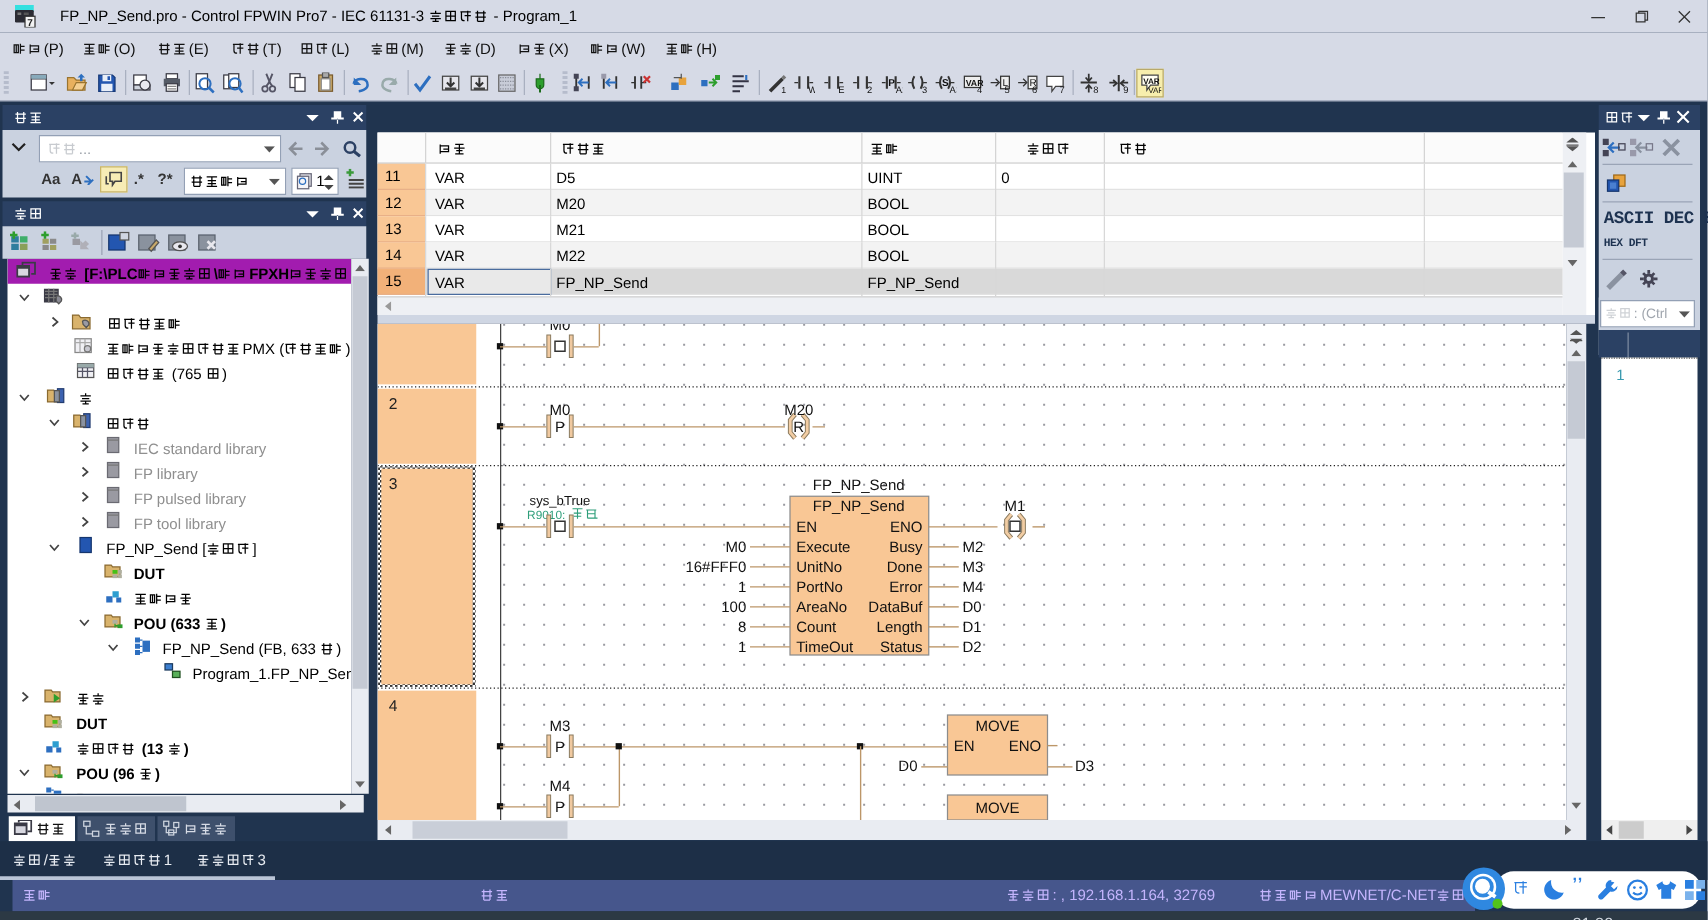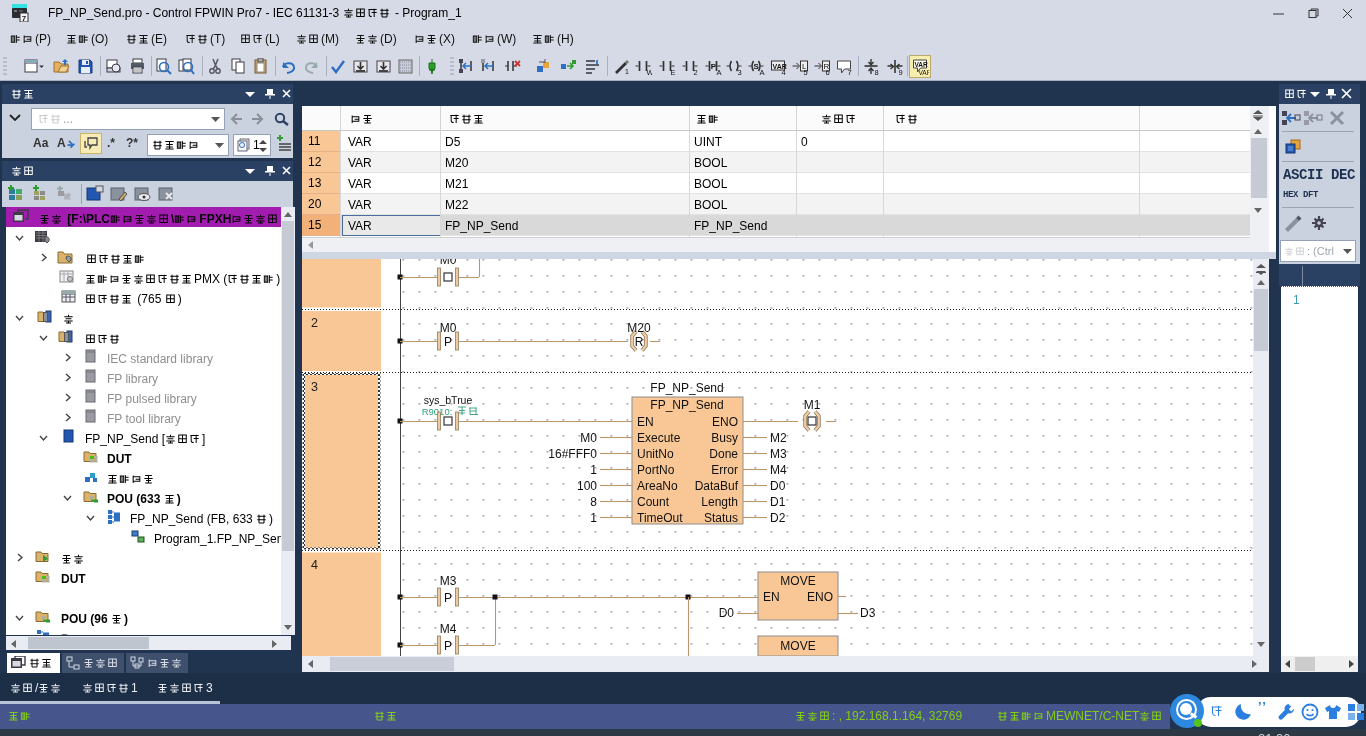--- a/index.html
+++ b/index.html
@@ -824,20 +824,45 @@
         </div>
         <div class="tree-row" style="top:360px;width:275px">
           <svg class="abs" style="left:29px;top:2px" width="17" height="16" viewBox="0 0 17 16">
             <path d="M1 3h5l1 1.5H13v8H1z" fill="#d9b36c" stroke="#8a6a30"></path>
             <rect x="7" y="7" width="4" height="3" fill="#44c018"></rect>
             <rect x="11.5" y="7" width="3" height="3" fill="#b0b0a0"></rect>
             <rect x="7" y="10.5" width="4" height="3" fill="#b0b0a0"></rect>
             <rect x="11.5" y="10.5" width="3" height="3" fill="#b0b0a0"></rect>
           </svg>
           <span class="b" style="position:absolute;left:55px;top:2px">DUT</span>
+        </div>
+        <div class="tree-row" style="top:380px;width:275px">
+          <svg class="abs" style="left:29px;top:2px" width="17" height="16" viewBox="0 0 17 16">
+            <rect x="2" y="8" width="5" height="5" fill="#2d6fc0"></rect>
+            <rect x="7" y="4" width="5" height="5" fill="#2e9ed0"></rect>
+            <rect x="10" y="9" width="4" height="4" fill="#2d6fc0"></rect>
+          </svg>
+          <span class="b" style="position:absolute;left:55px;top:2px"><b class="hz" n="4" s="12" style="width: 49px; height: 12px;"><svg width="49" height="12" viewBox="0 0 49 12" style="display:block">
+                <g transform="translate(0.5,0) scale(0.8333333333333334) translate(0,1)">
+                  <path d="M6 1V3M1 3.5H11M2.5 6H9.5M1 8.5H11M6 8.5V11M3 11H9" stroke="currentColor" stroke-width="1.2" fill="none"></path>
+                </g>
+                <g transform="translate(12.5,0) scale(0.8333333333333334) translate(0,1)">
+                  <path d="M1.5 1.5H10.5V10.5H1.5zM1.5 6H10.5M6 1.5V10.5" stroke="currentColor" stroke-width="1.2" fill="none"></path>
+                </g>
+                <g transform="translate(24.5,0) scale(0.8333333333333334) translate(0,1)">
+                  <path d="M1 2H11M2 2V8Q2 10.5 5 10.5M8 1V11M5 5.5H11" stroke="currentColor" stroke-width="1.2" fill="none"></path>
+                </g>
+                <g transform="translate(36.5,0) scale(0.8333333333333334) translate(0,1)">
+                  <path d="M1 3H11M3 1V11M9 1V11M1 7H11M3 11H9" stroke="currentColor" stroke-width="1.2" fill="none"></path>
+                </g>
+              </svg></b> (13 <b class="hz" n="1" s="12" style="width: 13px; height: 12px;"><svg width="13" height="12" viewBox="0 0 13 12" style="display:block">
+                <g transform="translate(0.5,0) scale(0.8333333333333334) translate(0,1)">
+                  <path d="M6 1V3M1 3.5H11M2.5 6H9.5M1 8.5H11M6 8.5V11M3 11H9" stroke="currentColor" stroke-width="1.2" fill="none"></path>
+                </g>
+              </svg></b>)</span>
         </div>
         <div class="tree-row" style="top:400px;width:275px">
           <svg class="abs" style="left:9px;top:6px" width="9" height="9" viewBox="0 0 9 9" fill="none" stroke="#444" stroke-width="1.4">
             <path d="M1 3l3.5 4L8 3"></path>
           </svg>
           <svg class="abs" style="left:29px;top:2px" width="17" height="16" viewBox="0 0 17 16">
             <path d="M1 3h5l1 1.5H13v8H1z" fill="#d9b36c" stroke="#8a6a30"></path>
             <rect x="7" y="7" width="4" height="3" fill="#b0b0a0"></rect>
             <path d="M9 10v3M9 11.5h4" stroke="#2d9e2d"></path>
             <rect x="11" y="10.5" width="4" height="3" fill="#2d9e2d"></rect>
@@ -973,21 +998,21 @@
             <g transform="translate(24.5,0) scale(0.8333333333333334) translate(0,1)">
               <path d="M1.5 1.5H10.5V10.5H1.5zM1.5 6H10.5M6 1.5V10.5" stroke="currentColor" stroke-width="1.2" fill="none"></path>
             </g>
             <g transform="translate(36.5,0) scale(0.8333333333333334) translate(0,1)">
               <path d="M1 2H11M2 2V8Q2 10.5 5 10.5M8 1V11M5 5.5H11" stroke="currentColor" stroke-width="1.2" fill="none"></path>
             </g>
           </svg></b>3</span>
   <div class="abs" style="left:0;top:28px;width:220px;height:3px;background:#b9c4d6"></div>
 </div>
 
-<div class="abs" style="left:0;top:704px;width:1170px;height:25px;background:#46568c;color:#84cc16">
+<div class="abs" style="left:10px;top:704px;width:1170px;height:25px;background:#46568c;color:#c4b5fd">
   <span class="abs" style="left:8px;top:5px"><b class="hz" n="2" s="12" style="width: 25px; height: 12px;"><svg width="25" height="12" viewBox="0 0 25 12" style="display:block">
             <g transform="translate(0.5,0) scale(0.8333333333333334) translate(0,1)">
               <path d="M1 2H11M6 2V11M2 5.5H10M2 8.5H10M1 11H11" stroke="currentColor" stroke-width="1.2" fill="none"></path>
             </g>
             <g transform="translate(12.5,0) scale(0.8333333333333334) translate(0,1)">
               <path d="M1 2.5H5V10H1zM3 2.5V10M7 1.5V11M7 4H11M7 7.5H11" stroke="currentColor" stroke-width="1.2" fill="none"></path>
             </g>
           </svg></b></span>
   <span class="abs" style="left:374px;top:5px"><b class="hz" n="2" s="12" style="width: 25px; height: 12px;"><svg width="25" height="12" viewBox="0 0 25 12" style="display:block">
             <g transform="translate(0.5,0) scale(0.8333333333333334) translate(0,1)">
@@ -1172,21 +1197,21 @@
       <span class="abs" style="left:143px;top:71px">M21</span>
       <span class="abs" style="left:392px;top:71px">BOOL</span>
       <span class="abs" style="left:499px;top:71px"></span>
       <div class="abs" style="left:38px;top:67px;width:1px;height:21px;background:#d8d8d8"></div>
       <div class="abs" style="left:138px;top:67px;width:1px;height:21px;background:#d8d8d8"></div>
       <div class="abs" style="left:387px;top:67px;width:1px;height:21px;background:#d8d8d8"></div>
       <div class="abs" style="left:494px;top:67px;width:1px;height:21px;background:#d8d8d8"></div>
       <div class="abs" style="left:581px;top:67px;width:1px;height:21px;background:#d8d8d8"></div>
       <div class="abs" style="left:837px;top:67px;width:1px;height:21px;background:#d8d8d8"></div>
       <div class="abs" style="left:38px;top:88px;width:910px;height:21px;background:#f3f3f3;border-bottom:1px solid #e2e2e2"></div>
-      <div class="abs" style="left:0;top:88px;width:38px;height:21px;background:#f9c795;border-bottom:1px solid #e8b088;line-height:21px;padding-left:6px">20</div>
+      <div class="abs" style="left:0;top:88px;width:38px;height:21px;background:#f9c795;border-bottom:1px solid #e8b088;line-height:21px;padding-left:6px">14</div>
       <span class="abs" style="left:46px;top:92px">VAR</span>
       <span class="abs" style="left:143px;top:92px">M22</span>
       <span class="abs" style="left:392px;top:92px">BOOL</span>
       <span class="abs" style="left:499px;top:92px"></span>
       <div class="abs" style="left:38px;top:88px;width:1px;height:21px;background:#d8d8d8"></div>
       <div class="abs" style="left:138px;top:88px;width:1px;height:21px;background:#d8d8d8"></div>
       <div class="abs" style="left:387px;top:88px;width:1px;height:21px;background:#d8d8d8"></div>
       <div class="abs" style="left:494px;top:88px;width:1px;height:21px;background:#d8d8d8"></div>
       <div class="abs" style="left:581px;top:88px;width:1px;height:21px;background:#d8d8d8"></div>
       <div class="abs" style="left:837px;top:88px;width:1px;height:21px;background:#d8d8d8"></div>

